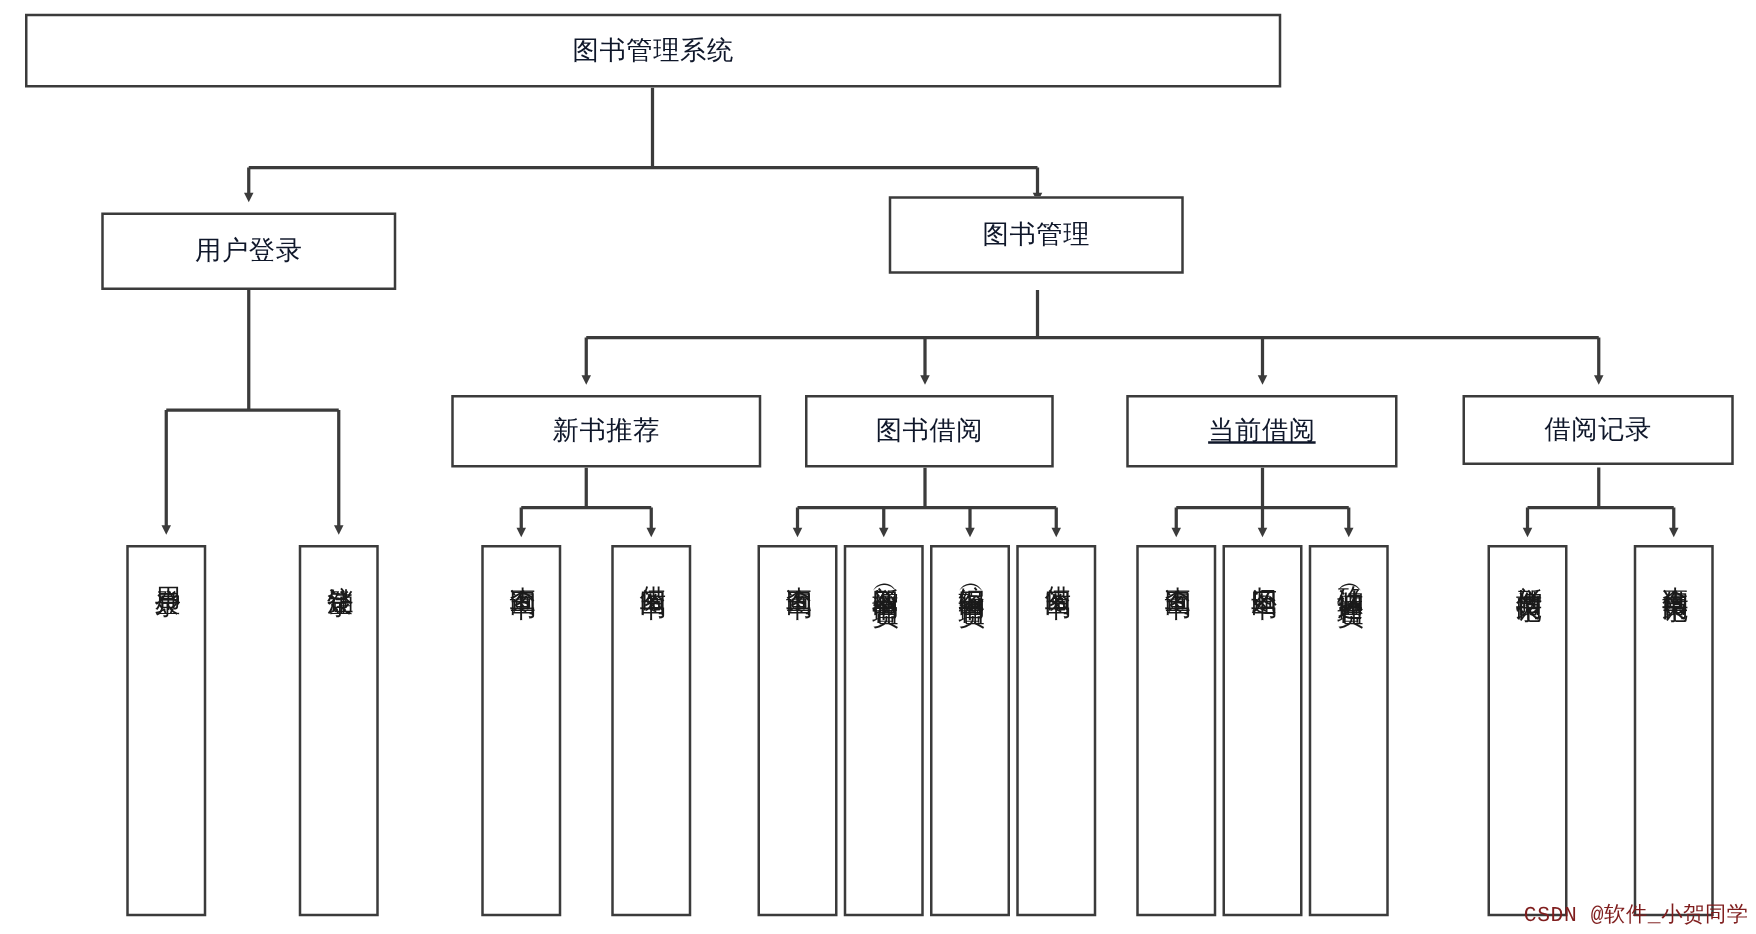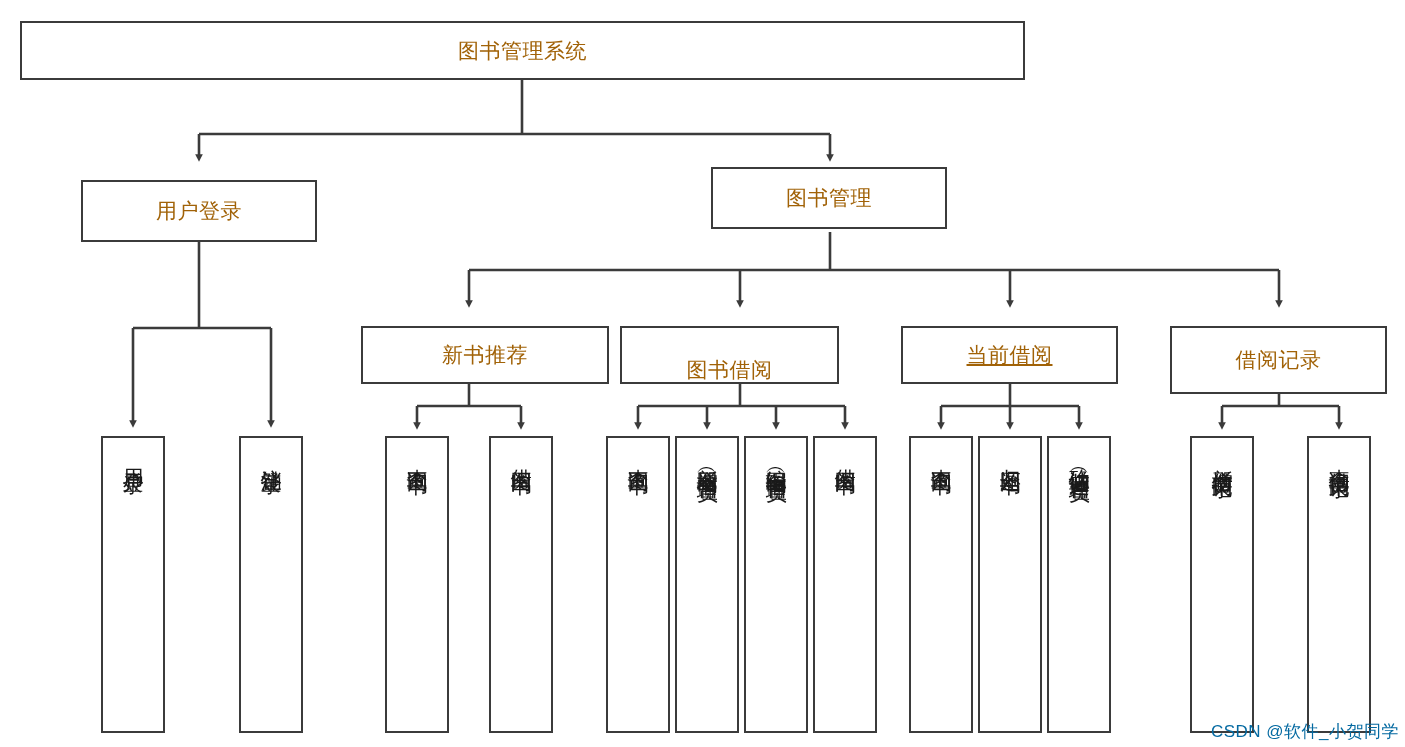--- a/index.html
+++ b/index.html
@@ -27,22 +27,21 @@
     height: 747px;
   }
   .node-box {
     position: absolute;
     box-sizing: border-box;
     background: #ffffff;
     border: 2px solid #3b3b3b;
     display: flex;
     align-items: center;
     justify-content: center;
-    color: #a16207;
-    margin-top: 10px;
+    color: #0f172a;
   }
   .node-label {
     font-size: 21px;
     line-height: 1.2;
     letter-spacing: 0.5px;
     white-space: nowrap;
   }
   .leaf-box {
     position: absolute;
     box-sizing: border-box;
@@ -61,24 +60,25 @@
     line-height: 1.45;
     letter-spacing: 2px;
     color: #1a1a1a;
     white-space: nowrap;
   }
   .watermark {
     position: absolute;
     right: 6px;
     bottom: 4px;
     font-size: 17px;
-    color: #0369a1;
+    color: #7f1d1d;
     letter-spacing: 0.5px;
     white-space: nowrap;
     pointer-events: none;
+    font-family: Liberation Mono, monospace;
   }
 </style>
 </head>
 <body>
 
 <div id="diagram-root">
 
   <svg id="tree-svg" viewBox="0 0 1405 747" xmlns="http://www.w3.org/2000/svg">
     <defs>
       <marker id="arrowhead" markerWidth="9" markerHeight="9" refX="4.2" refY="4.2" orient="auto" markerUnits="userSpaceOnUse">
@@ -138,29 +138,29 @@
   </div>
 
   <div class="node-box" style="left:711px; top:157px; width:236px; height:62px;">
     <span class="node-label">图书管理</span>
   </div>
 
   <div class="node-box" style="left:361px; top:316px; width:248px; height:58px;">
     <span class="node-label">新书推荐</span>
   </div>
 
-  <div class="node-box" style="left:620px; top:316px; width:219px; height:58px;align-items:flex-end;">
+  <div class="node-box" style="left:644px; top:316px; width:199px; height:58px;">
     <span class="node-label">图书借阅</span>
   </div>
 
   <div class="node-box" style="left:901px; top:316px; width:217px; height:58px;text-decoration:underline;">
     <span class="node-label">当前借阅</span>
   </div>
 
-  <div class="node-box" style="left:1170px; top:316px; width:217px; height:68px;">
+  <div class="node-box" style="left:1170px; top:316px; width:217px; height:56px;">
     <span class="node-label">借阅记录</span>
   </div>
 
   <div class="leaf-box" style="left:101px; top:436px; width:64px; height:297px;">
     <span class="leaf-label">用户登录</span>
   </div>
 
   <div class="leaf-box" style="left:239px; top:436px; width:64px; height:297px;">
     <span class="leaf-label">注销登录</span>
   </div>

